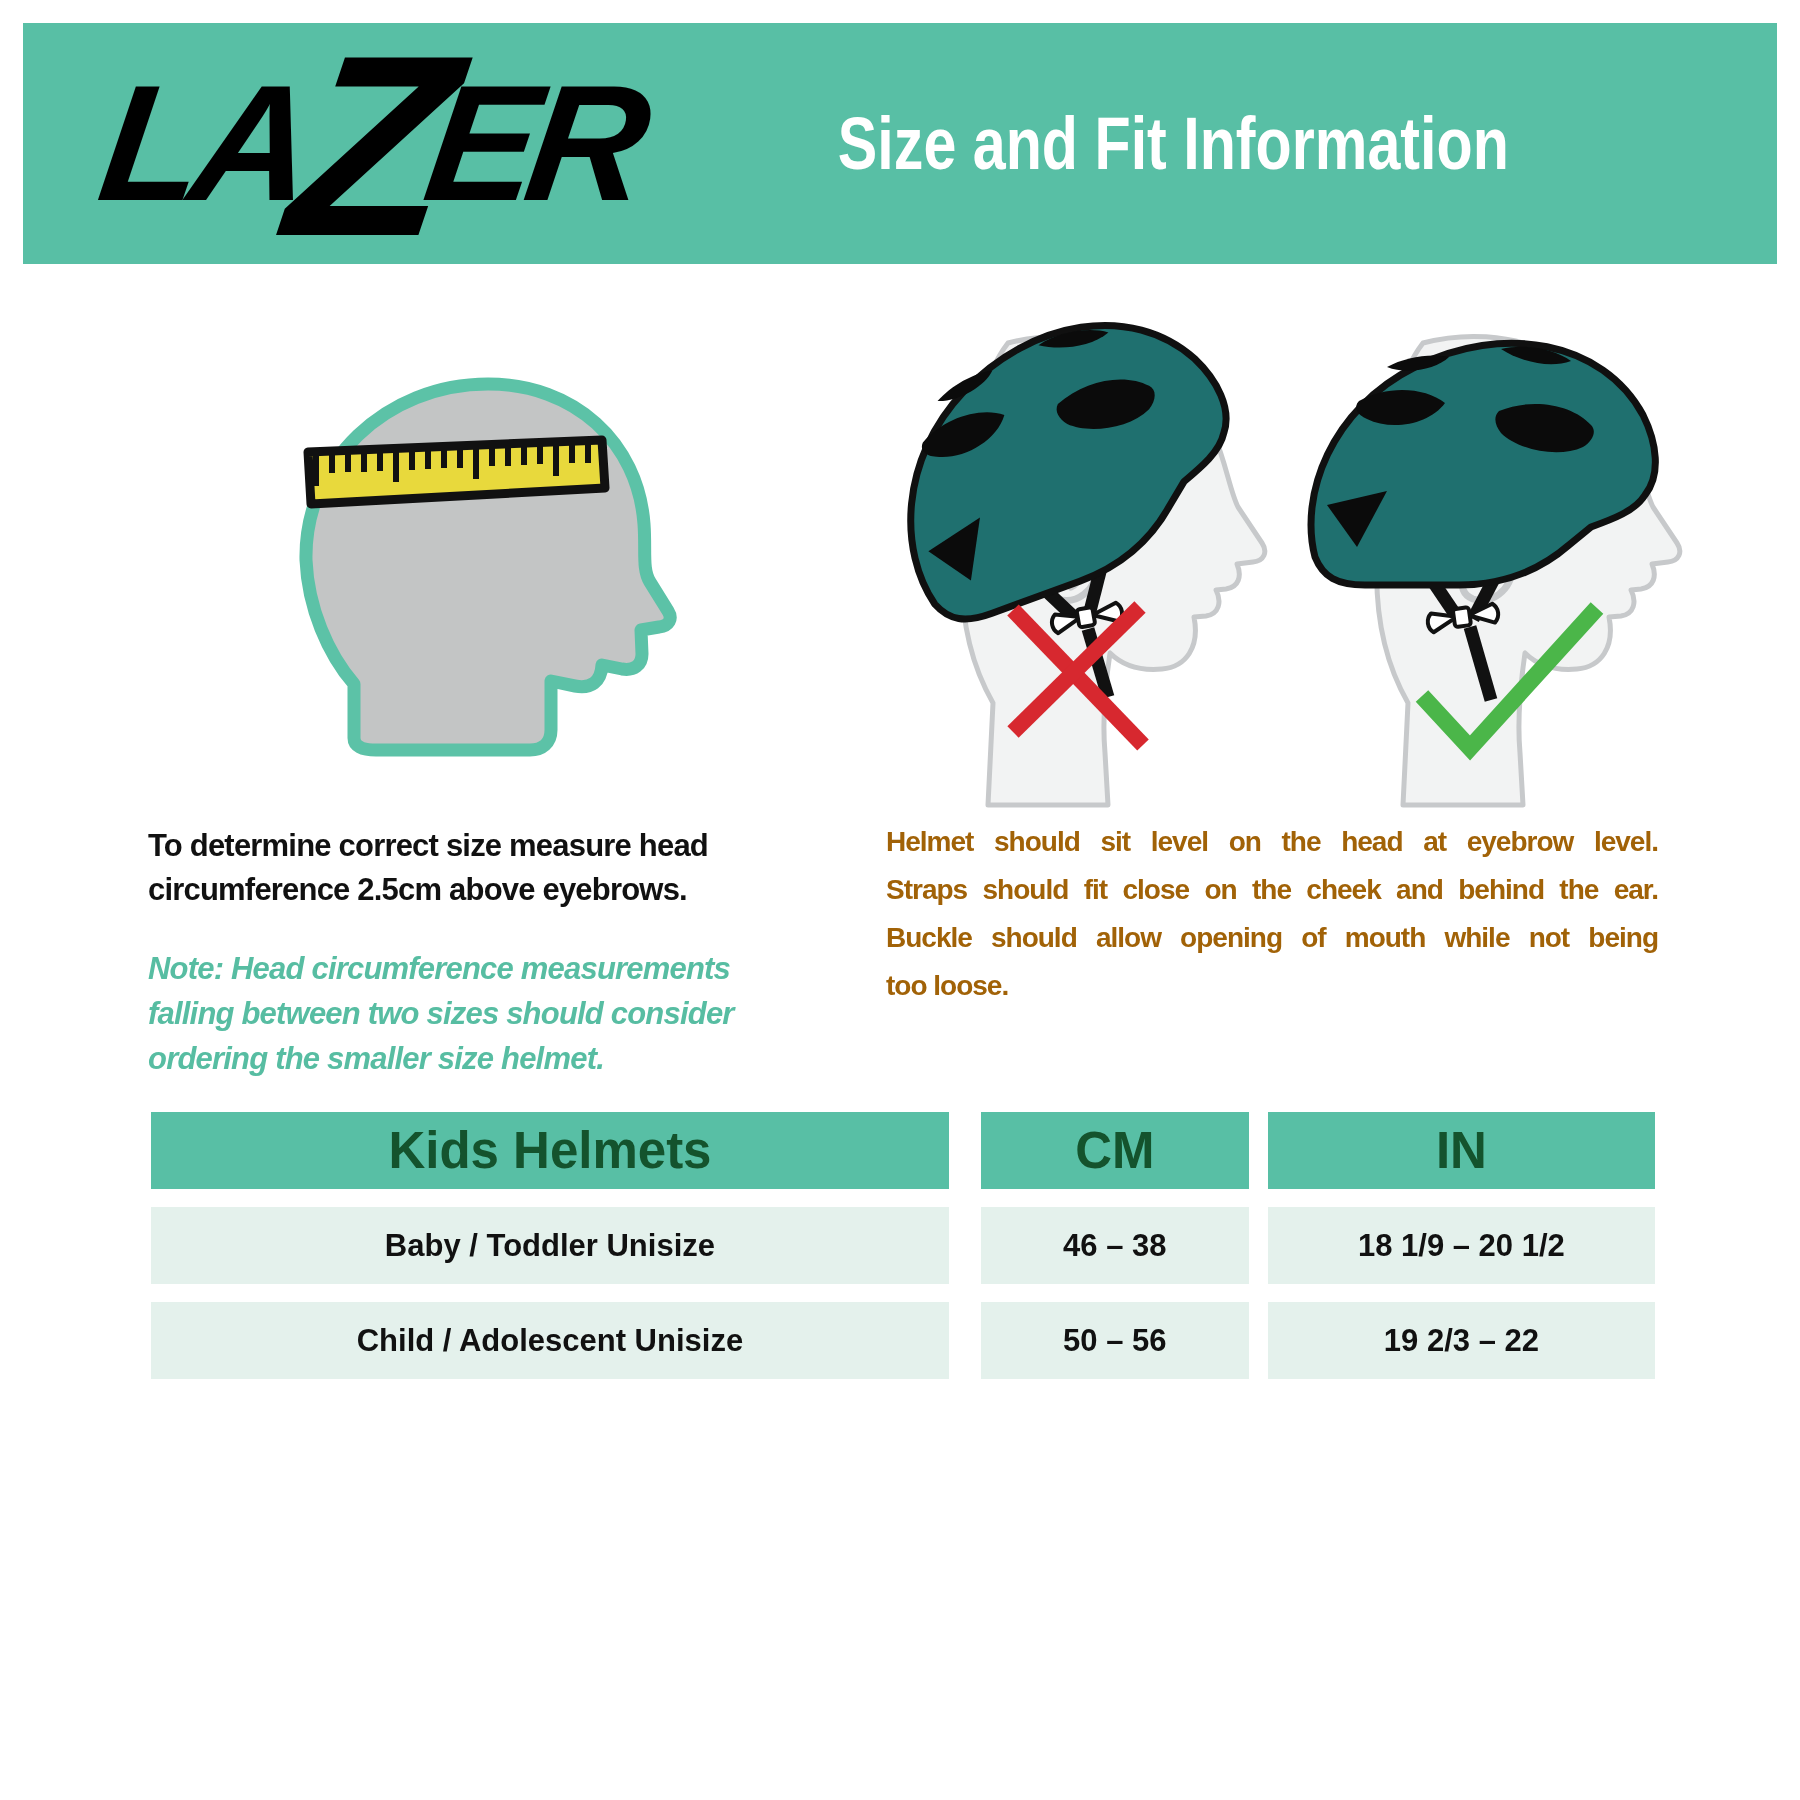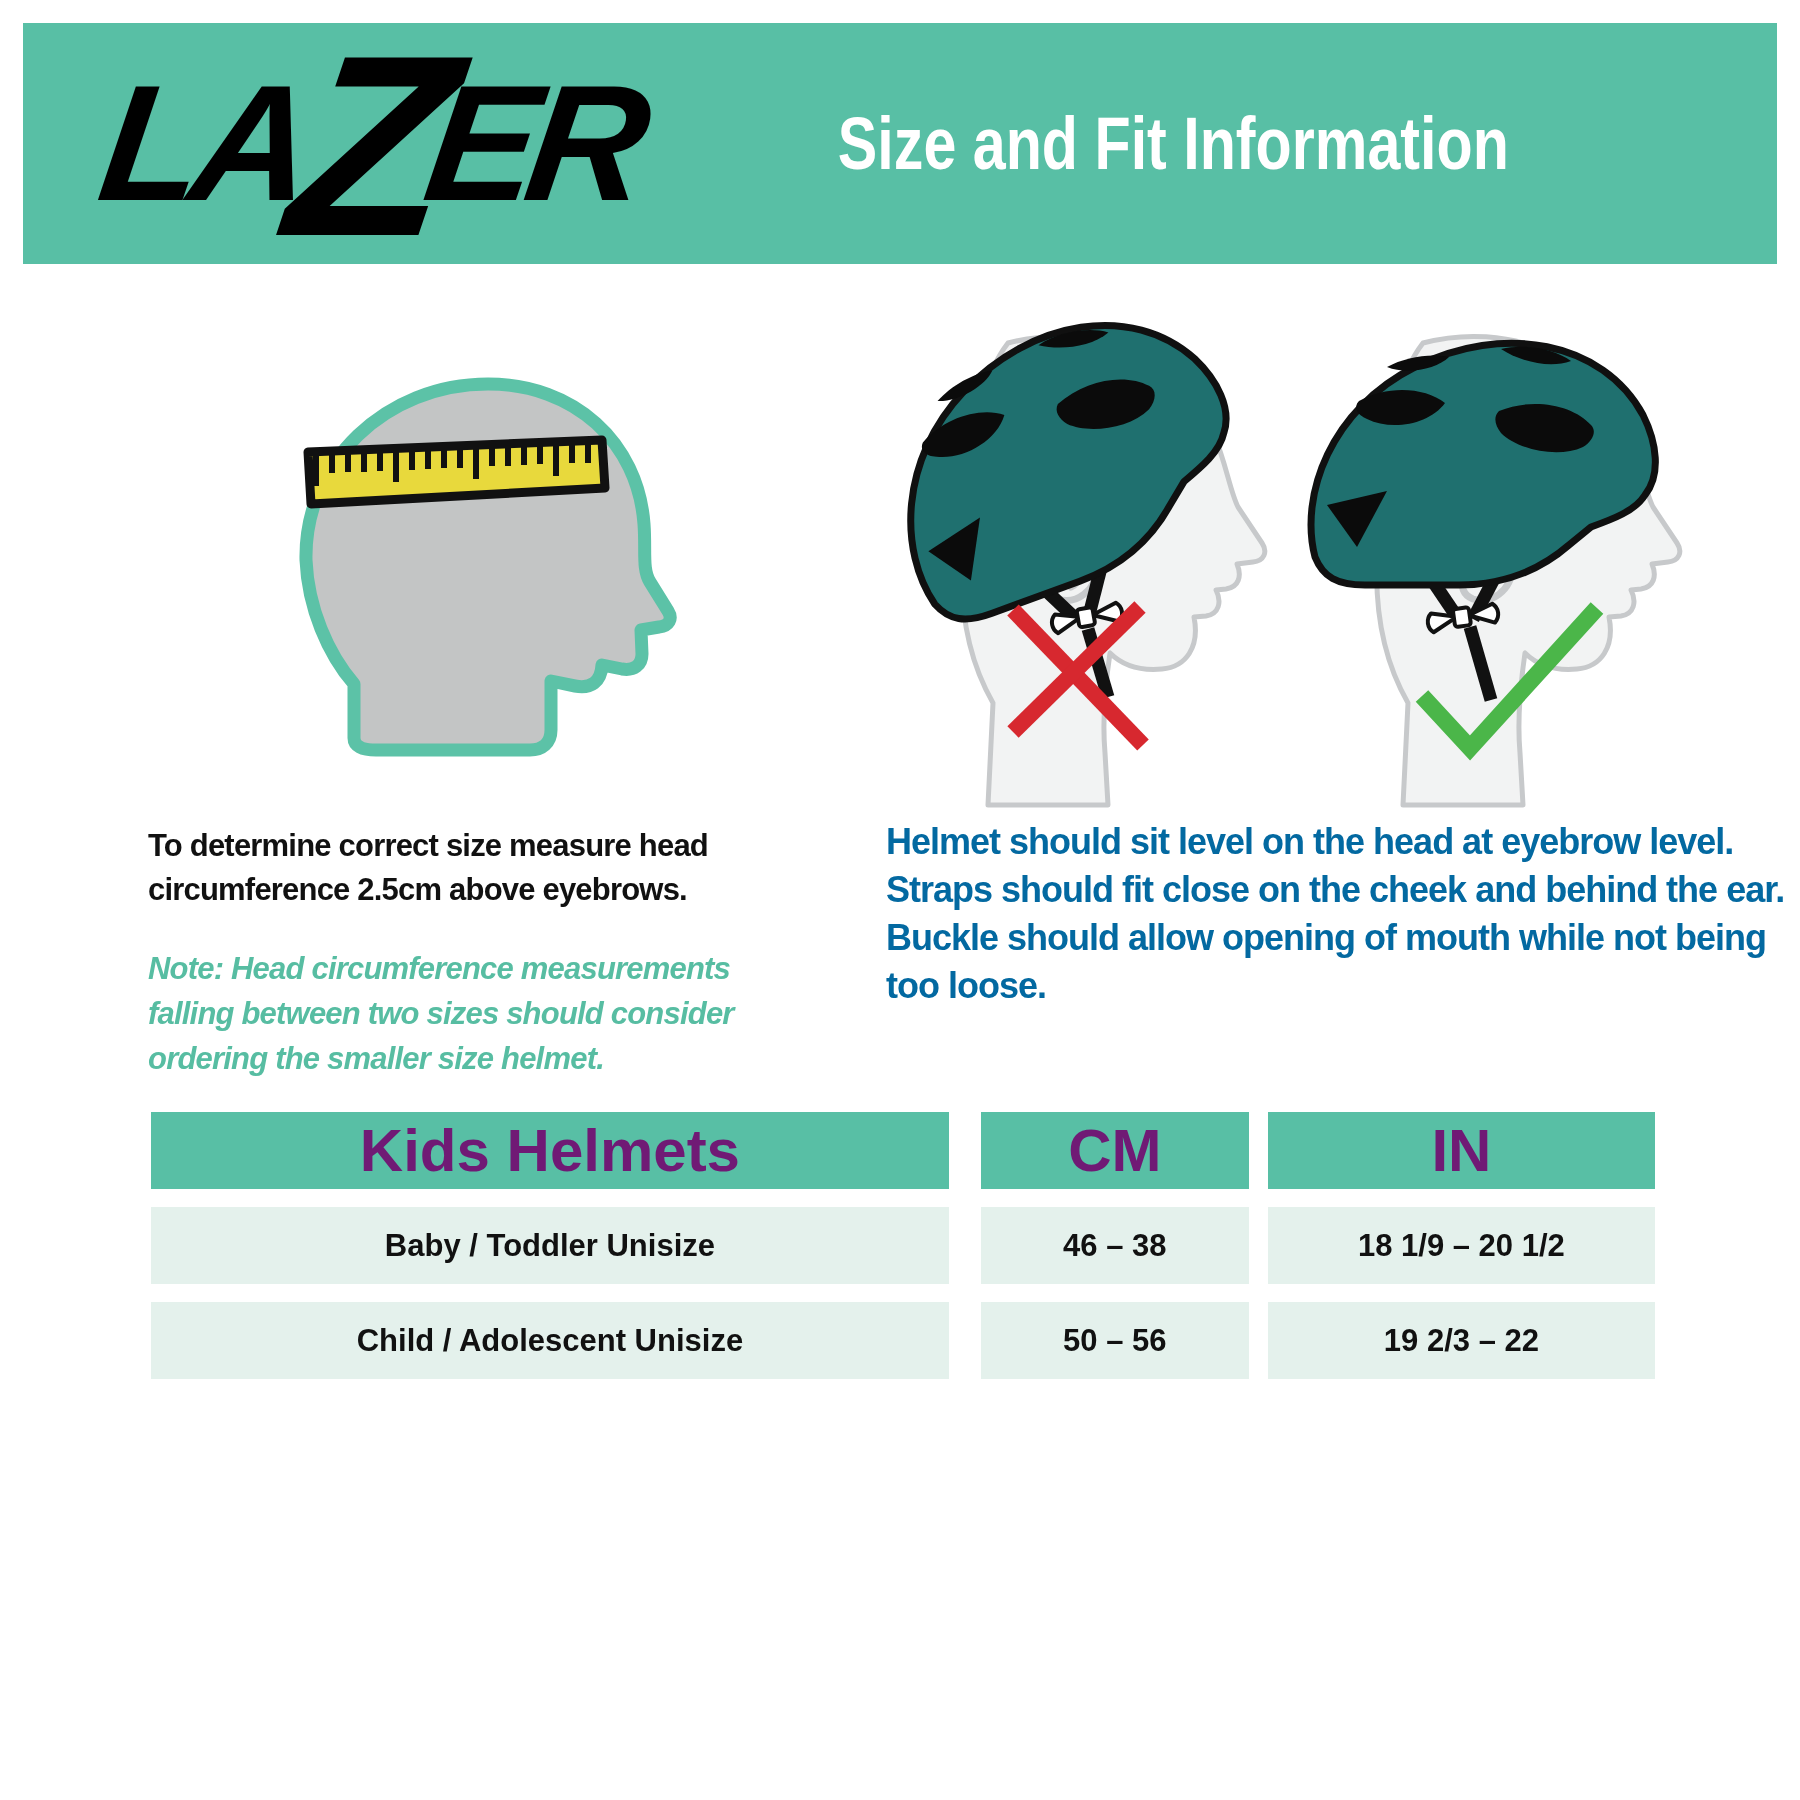--- a/index.html
+++ b/index.html
@@ -30,31 +30,31 @@
   .buckle{fill:#fff;stroke:#111;stroke-width:4;stroke-linejoin:round;}
   .xmark{stroke:#d7282f;stroke-width:16;fill:none;stroke-linecap:butt;}
   .vmark{stroke:#4bb649;stroke-width:17;fill:none;stroke-linecap:butt;stroke-linejoin:miter;}
 
   
   .txt{position:absolute;font-weight:bold;}
   .txt .ln{display:block;white-space:nowrap;}
   .measure-txt{left:148px;top:824px;width:680px;font-size:31px;letter-spacing:-.8px;line-height:44px;color:#111;}
   .note-txt{left:148px;top:946px;width:680px;font-size:31px;letter-spacing:-.8px;line-height:45px;
             font-style:italic;color:#57bda2;}
-  .fit-txt{left:886px;top:818px;width:772px;font-size:36px;letter-spacing:-1px;line-height:48px;color:#0369a1;}
+  .fit-txt{left:886px;top:818px;width:772px;font-size:28px;letter-spacing:-1px;line-height:48px;color:#a16207;}
   .fit-txt .just{text-align:justify;text-align-last:justify;}
 
   
   .tbl{position:absolute;left:151px;top:1112px;width:1504px;}
   .trow{display:flex;margin-bottom:18px;}
   .c1{width:816px;}
   .c2{width:274px;margin-left:32px;}
   .c3{width:396px;margin-left:19px;}
   .cell{height:77px;display:flex;align-items:center;justify-content:center;font-weight:bold;white-space:nowrap;}
-  .hcell{background:#58bfa5;color:#701a75;font-size:60px;}
+  .hcell{background:#58bfa5;color:#14532d;font-size:51px;}
   .dcell{background:#e4f1ec;color:#111;font-size:31px;}
 </style>
 </head>
 <body>
 
 <div class="page">
 
   <div class="band">
     <div class="logo">
       <span class="l-sm">LA</span>

